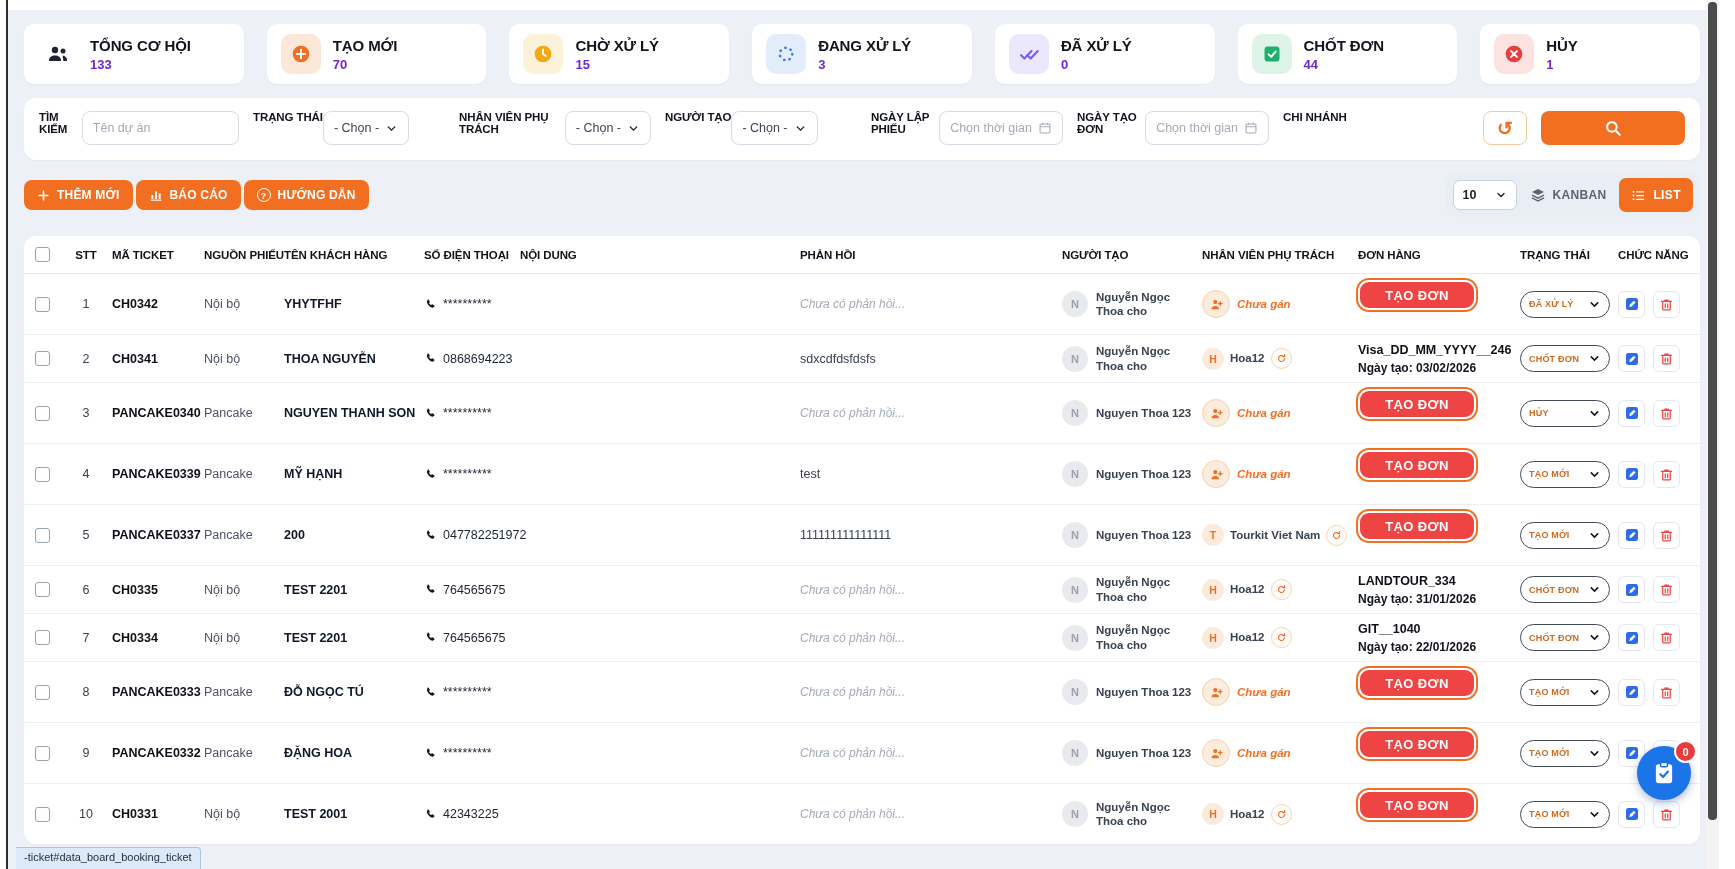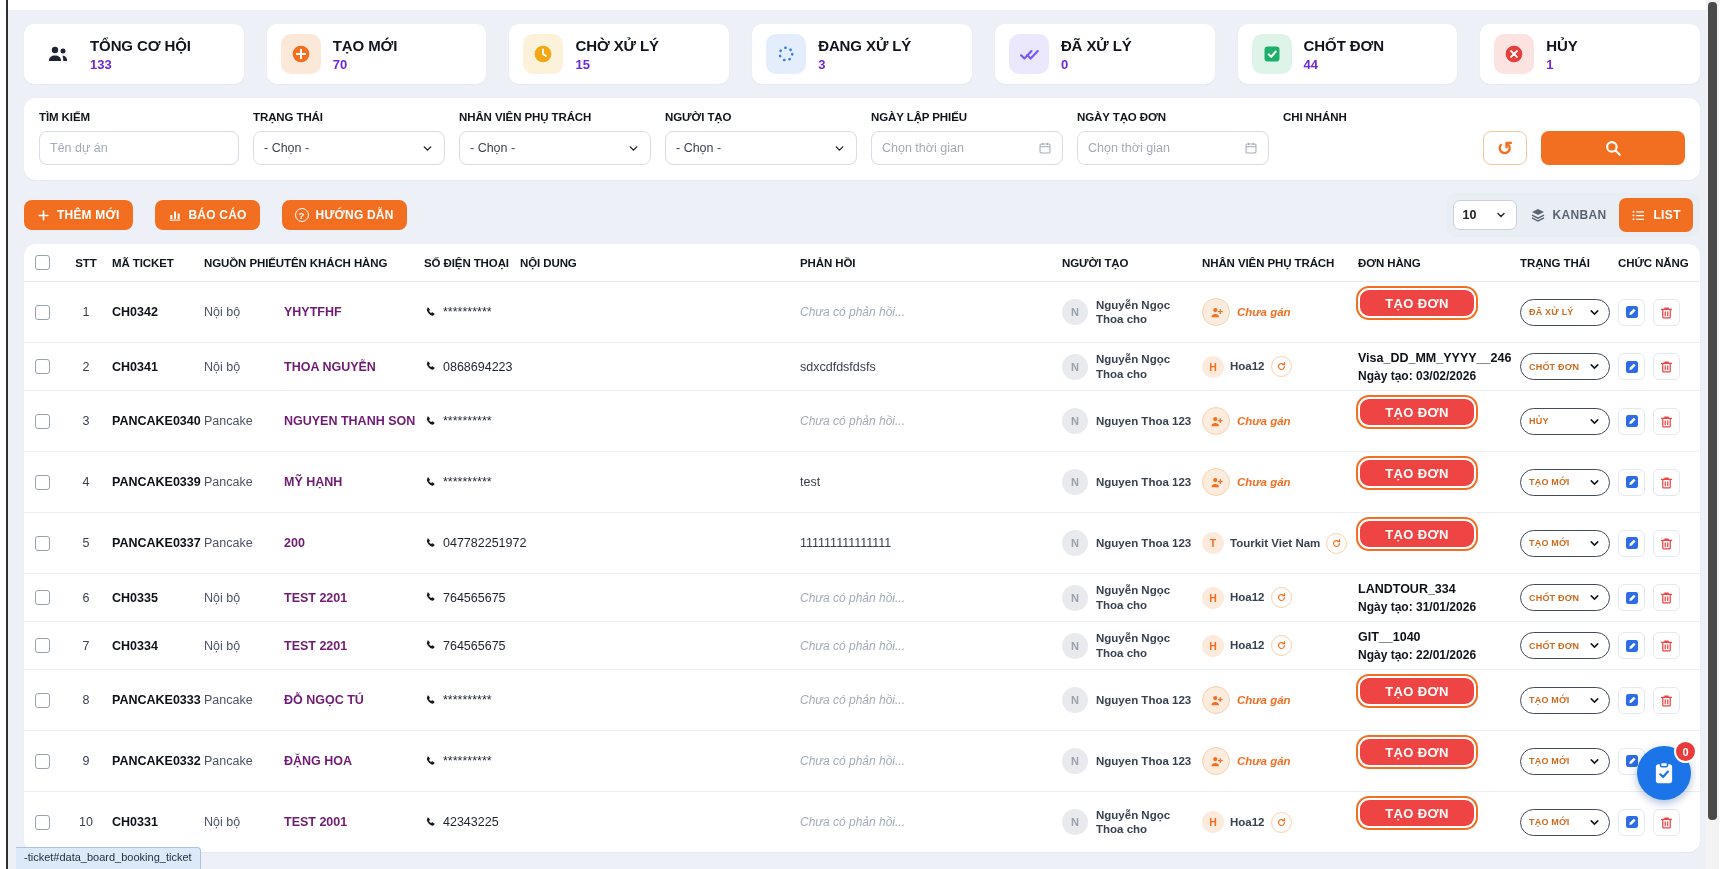--- a/index.html
+++ b/index.html
@@ -10,53 +10,53 @@
   
   .stats{display:flex;gap:23px}
   .card{flex:1;background:#fff;border-radius:10px;height:60px;display:flex;align-items:center;padding:0 14px;gap:12px;box-shadow:0 1px 2px rgba(20,30,60,.04)}
   .tile{width:40px;height:40px;border-radius:10px;display:flex;align-items:center;justify-content:center;flex:none}
   .t0{background:transparent;color:#1e2431}.t1{background:#fce8d9;color:#f26e21}.t2{background:#fcf2d9;color:#f3a712}
   .t3{background:#e4edfb;color:#3d7be8}.t4{background:#ebe7fd;color:#7a5af8}.t5{background:#def4e9;color:#1faf6c}.t6{background:#fce2e1;color:#e6403c}
   .card .label{font-size:15px;font-weight:700;letter-spacing:-.1px;color:#10141c}
   .card .value{font-size:13px;font-weight:700;margin-top:3px;color:#6d28d9}
   
   .filters{background:#fff;border-radius:12px;margin-top:14px;padding:13px 15px 15px;display:flex;gap:14px;box-shadow:0 1px 2px rgba(20,30,60,.04)}
-  .ffield{display:flex;flex-direction:column}
+  .ffield{display:flex;flex-direction:row}
   .ffield .flabel{font-size:11.5px;font-weight:700;color:#10141c;margin-bottom:8px;letter-spacing:-.1px}
   .control{height:34px;border:1px solid #d7dce5;border-radius:8px;background:#fff;display:flex;align-items:center;padding:0 10px;font-size:12.5px;color:#3c4454;gap:6px}
   .control input{border:0;outline:0;width:100%;font:inherit;color:#3c4454;background:transparent}
   .control input::placeholder{color:#a3abb8}
   .control .val{flex:1;white-space:nowrap;overflow:hidden}
   .control .muted{color:#a3abb8}
   .chev{flex:none;color:#222;display:flex}
   .cal{flex:none;color:#a3abb8;display:flex}
   .w200{width:200px}.w192{width:192px}.w186{width:186px}
   .reset-btn{width:44px;height:34px;border:1px solid #f5c9a0;border-radius:8px;background:#fff;color:#f26e21;display:flex;align-items:center;justify-content:center;align-self:flex-end;font-size:19px;font-weight:700;cursor:pointer}
   .search-btn{flex:1;height:34px;border-radius:8px;background:#f26e21;border:0;color:#fff;display:flex;align-items:center;justify-content:center;align-self:flex-end;cursor:pointer}
   
-  .actions-row{display:flex;align-items:center;margin-top:13px;gap:22px}
+  .actions-row{display:flex;align-items:center;margin-top:13px;gap:3px}
   .obtn{height:30px;border:0;border-radius:8px;background:#f26e21;color:#fff;font-weight:700;font-size:12px;display:flex;align-items:center;gap:7px;padding:0 13px;letter-spacing:.2px;cursor:pointer}
   .qmark{width:14px;height:14px;border:1.5px solid #fff;border-radius:50%;display:flex;align-items:center;justify-content:center;font-size:9.5px;font-weight:700}
   .view-group{margin-left:auto;background:#e9eef5;border-radius:10px;padding:5px 7px;display:flex;align-items:center;gap:13px}
   .psize{width:64px;height:30px;background:#fff;border:1px solid #c9d1dc;border-radius:7px;display:flex;align-items:center;justify-content:space-between;padding:0 9px;font-size:12.5px;font-weight:700;color:#222;cursor:pointer}
   .kanban-btn{display:flex;align-items:center;gap:7px;color:#5b6571;font-size:12px;font-weight:700;background:transparent;border:0;letter-spacing:.3px;cursor:pointer}
   .list-btn{height:34px;border:0;border-radius:7px;background:#f26e21;color:#fff;font-weight:700;font-size:12px;display:flex;align-items:center;gap:7px;padding:0 12px;letter-spacing:.4px;cursor:pointer}
   
-  .tpanel{background:#fff;border-radius:12px;margin-top:7px;overflow:hidden;box-shadow:0 1px 2px rgba(20,30,60,.04)}
+  .tpanel{background:#fff;border-radius:12px;margin-top:19px;overflow:hidden;box-shadow:0 1px 2px rgba(20,30,60,.04)}
   .thead,.trow{display:grid;grid-template-columns:36px 52px 92px 80px 140px 96px 280px 262px 140px 156px 162px 98px 82px;align-items:center}
   .thead{height:38px;border-bottom:1px solid #e6eaef}
   .th{font-size:11.5px;font-weight:700;color:#10141c;letter-spacing:-.1px;white-space:nowrap}
   .trow{min-height:48px;border-bottom:1px solid #eceff3;padding:6px 0}
   .trow:last-child{border-bottom:0}
   .ccb{display:flex;justify-content:center}
   .checkbox{width:15px;height:15px;border:1.5px solid #99a1ac;border-radius:3px;background:#fff;display:inline-block;cursor:pointer}
   .cstt{font-size:12.5px;color:#39404e;text-align:center}
   .cticket{font-size:12.5px;font-weight:700;color:#0d1117}
   .csource{font-size:12.5px;color:#4a5263}
-  .cname{font-size:12.5px;font-weight:700;color:#701a75;padding-right:6px}
+  .cname{font-size:12.5px;font-weight:700;color:#0f172a;padding-right:6px}
   .cphone{display:flex;align-items:center;gap:6px;font-size:12.5px;color:#1c2330}
   .cphone .ph-ic{color:#14181f;display:flex}
   .cfeed{font-size:12.5px;color:#39404e;padding-right:10px}
   .cfeed.ph{font-style:italic;color:#a3abb8;font-size:12px}
   .ccreator{display:flex;align-items:center;gap:8px;padding-right:6px}
   .avatar{width:26px;height:26px;border-radius:50%;background:#e8eaee;color:#99a1ac;font-size:11px;font-weight:700;display:flex;align-items:center;justify-content:center;flex:none}
   .avatar.or{width:22px;height:22px;background:#fcebdc;color:#f26e21;font-size:10.5px}
   .pname{font-size:11.5px;font-weight:700;color:#39424f;line-height:1.25}
   .cassign{display:flex;align-items:center;gap:7px;padding-right:4px}
   .uplus{width:28px;height:28px;border-radius:50%;background:#fcecdd;border:1px solid #f6d3ae;color:#f26e21;display:flex;align-items:center;justify-content:center;flex:none;cursor:pointer}

